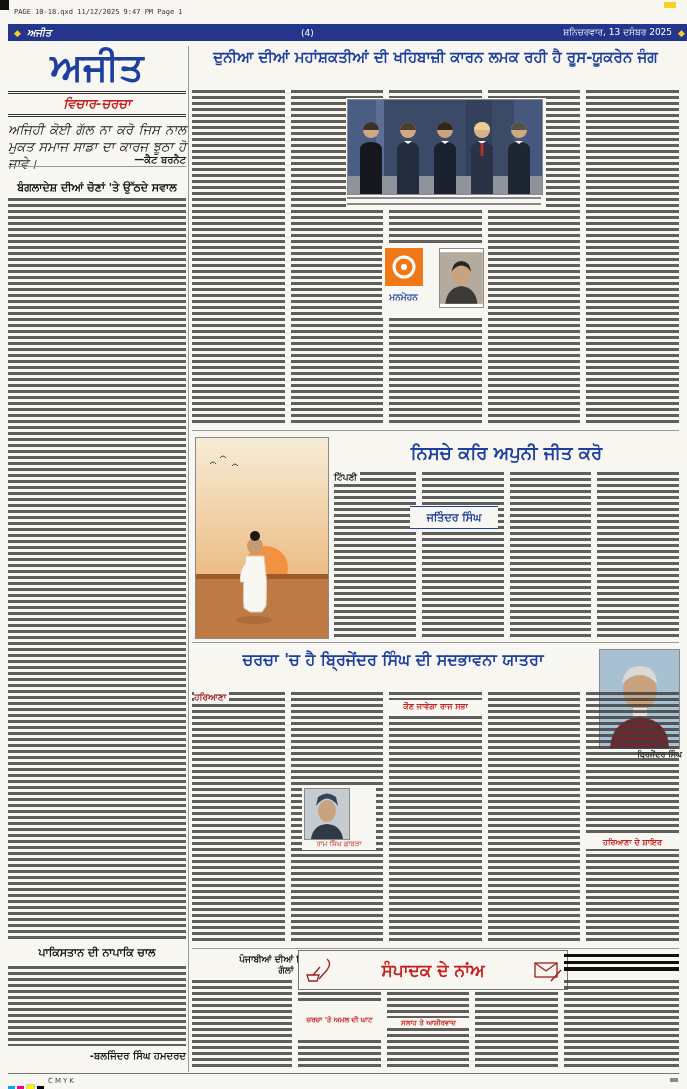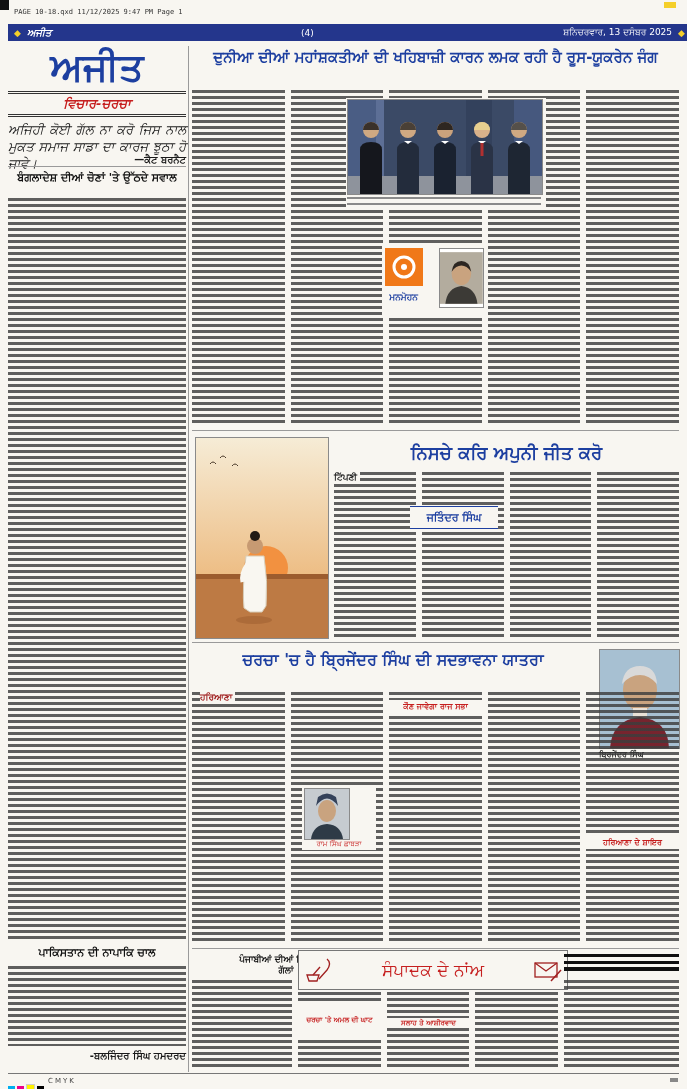--- a/index.html
+++ b/index.html
@@ -56,21 +56,21 @@
     <div style="border-top:1px solid #333;border-bottom:1px solid #333;margin-top:3px;padding:1px 0;">
       <div style="border-top:1px solid #333;border-bottom:1px solid #333;padding:2px 0;font-size:13px;font-weight:bold;font-style:italic;color:#c61f1f;">ਵਿਚਾਰ-ਚਰਚਾ</div>
     </div>
   </div>
 
   <div class="abs" style="left:8px;top:122px;width:178px;font-size:13px;font-style:italic;line-height:1.3;text-align:justify;">ਅਜਿਹੀ ਕੋਈ ਗੱਲ ਨਾ ਕਰੋ ਜਿਸ ਨਾਲ ਮੁਕਤ ਸਮਾਜ ਸਾਡਾ ਦਾ ਕਾਰਜ ਝੂਠਾ ਹੋ ਜਾਵੇ।</div>
   <div class="abs" style="left:8px;top:154px;width:178px;font-size:10px;font-weight:bold;text-align:right;">—ਕੈਟ ਬਰਨੈਟ</div>
 
   <div class="abs rule-h" style="left:8px;top:166px;width:178px;"></div>
 
-  <div class="abs hl-black" style="left:8px;top:171px;width:178px;font-size:11px;">ਬੰਗਲਾਦੇਸ਼ ਦੀਆਂ ਚੋਣਾਂ 'ਤੇ ਉੱਠਦੇ ਸਵਾਲ</div>
+  <div class="abs hl-black" style="left:8px;top:181px;width:178px;font-size:11px;">ਬੰਗਲਾਦੇਸ਼ ਦੀਆਂ ਚੋਣਾਂ 'ਤੇ ਉੱਠਦੇ ਸਵਾਲ</div>
 
   <div class="abs sim" style="left:8px;top:198px;width:178px;height:744px;"></div>
 
   <div class="abs whitebg hl-black" style="left:8px;top:946px;width:178px;font-size:11px;">ਪਾਕਿਸਤਾਨ ਦੀ ਨਾਪਾਕਿ ਚਾਲ</div>
 
   <div class="abs sim" style="left:8px;top:966px;width:178px;height:80px;"></div>
 
   <div class="abs" style="left:8px;top:1050px;width:178px;font-size:10px;font-weight:bold;text-align:right;">-ਬਲਜਿੰਦਰ ਸਿੰਘ ਹਮਦਰਦ</div>
 
   <div class="abs hl-blue" style="left:192px;top:48px;width:487px;font-size:15px;">ਦੁਨੀਆ ਦੀਆਂ ਮਹਾਂਸ਼ਕਤੀਆਂ ਦੀ ਖਹਿਬਾਜ਼ੀ ਕਾਰਨ ਲਮਕ ਰਹੀ ਹੈ ਰੂਸ-ਯੂਕਰੇਨ ਜੰਗ</div>
@@ -170,40 +170,40 @@
   </div>
 
   <div class="abs whitebg" style="left:334px;top:472px;font-size:9px;font-weight:bold;padding-right:3px;">ਟਿੱਪਣੀ</div>
 
   <div class="abs author-box" style="left:410px;top:506px;width:88px;font-size:11px;padding:4px 0;">ਜਤਿੰਦਰ ਸਿੰਘ</div>
 
   <div class="abs rule-h" style="left:192px;top:642px;width:487px;"></div>
 
   <div class="abs hl-blue" style="left:192px;top:650px;width:402px;font-size:16px;">ਚਰਚਾ 'ਚ ਹੈ ਬ੍ਰਿਜੇਂਦਰ ਸਿੰਘ ਦੀ ਸਦਭਾਵਨਾ ਯਾਤਰਾ</div>
 
-  <div class="abs whitebg" style="left:598px;top:648px;width:83px;padding:1px;text-align:left;">
+  <div class="abs whitebg" style="left:598px;top:648px;width:83px;padding:1px;text-align:right;">
     <svg class="photo" width="79" height="98" viewBox="0 0 79 98">
       <rect width="79" height="98" fill="#a7c0d2"></rect>
       <ellipse cx="40" cy="40" rx="17" ry="21" fill="#c9a37f"></ellipse>
       <path d="M22,34 q2,-18 18,-18 q16,0 17,18 q-8,-9 -17,-9 q-10,0 -18,9z" fill="#d9d9d9"></path>
       <rect x="33" y="58" width="14" height="9" fill="#e9e2d8"></rect>
       <path d="M10,98 q2,-28 30,-31 q28,3 29,31 z" fill="#77242e"></path>
     </svg>
     <div style="font-size:8px;font-weight:bold;margin-top:1px;">ਬ੍ਰਿਜੇਂਦਰ ਸਿੰਘ</div>
   </div>
 
   <div class="abs cols" style="left:192px;top:692px;width:487px;height:252px;">
     <div class="sim"></div>
     <div class="sim"></div>
     <div class="sim"></div>
     <div class="sim"></div>
     <div class="sim"></div>
   </div>
 
-  <div class="abs whitebg" style="left:200px;top:692px;font-size:9px;font-weight:bold;color:#a02020;padding-right:3px;">ਹਰਿਆਣਾ</div>
+  <div class="abs whitebg" style="left:194px;top:692px;font-size:9px;font-weight:bold;color:#a02020;padding-right:3px;">ਹਰਿਆਣਾ</div>
 
   <div class="abs whitebg hl-red" style="left:389px;top:700px;width:93px;font-size:8px;padding:2px 0;">ਕੌਣ ਜਾਵੇਗਾ ਰਾਜ ਸਭਾ</div>
 
   <div class="abs whitebg" style="left:302px;top:786px;width:70px;text-align:center;padding:2px;">
     <svg class="photo" width="44" height="50" viewBox="0 0 44 50">
       <rect width="44" height="50" fill="#c6cbd0"></rect>
       <path d="M11,17 q11,-15 22,0 l-2,-9 q-9,-7 -18,0 z" fill="#34425a"></path>
       <ellipse cx="22" cy="22" rx="9" ry="11" fill="#c9a37f"></ellipse>
       <path d="M6,50 q2,-14 16,-15 q14,1 16,15 z" fill="#2e3a46"></path>
     </svg>
@@ -216,21 +216,21 @@
 
   <div class="abs hl-black" style="left:192px;top:954px;width:100px;font-size:9px;margin-left:44px;">ਪੰਜਾਬੀਆਂ ਦੀਆਂ ਨਿਆਰੀਆਂ ਗੱਲਾਂ</div>
   <div class="abs sim" style="left:192px;top:980px;width:100px;height:90px;"></div>
 
   <div class="abs" style="left:298px;top:950px;width:260px;height:38px;border:1px solid #777;display:flex;align-items:center;justify-content:space-between;padding:0 4px;background:#f8f6f1;">
     <svg width="30" height="28" viewBox="0 0 30 28">
       <path d="M4,19 h12 l-2,6 h-8 z" fill="none" stroke="#a02020" stroke-width="1.3"></path>
       <path d="M24,3 q5,4 0,11 l-8,9" fill="none" stroke="#a02020" stroke-width="1.3"></path>
       <line x1="10" y1="19" x2="17" y2="11" stroke="#a02020" stroke-width="1.3"></line>
     </svg>
-    <span style="font-size:17px;font-weight:normal;color:#c61f1f;">ਸੰਪਾਦਕ ਦੇ ਨਾਂਅ</span>
+    <span style="font-size:17px;font-weight:bold;color:#c61f1f;">ਸੰਪਾਦਕ ਦੇ ਨਾਂਅ</span>
     <svg width="30" height="28" viewBox="0 0 30 28">
       <rect x="2" y="7" width="22" height="14" fill="none" stroke="#a02020" stroke-width="1.3"></rect>
       <path d="M2,7 l11,8 11,-8" fill="none" stroke="#a02020" stroke-width="1.3"></path>
       <line x1="18" y1="25" x2="28" y2="14" stroke="#a02020" stroke-width="1.5"></line>
     </svg>
   </div>
 
   <div class="abs cols" style="left:298px;top:992px;width:260px;height:78px;">
     <div class="sim"></div>
     <div class="sim"></div>

